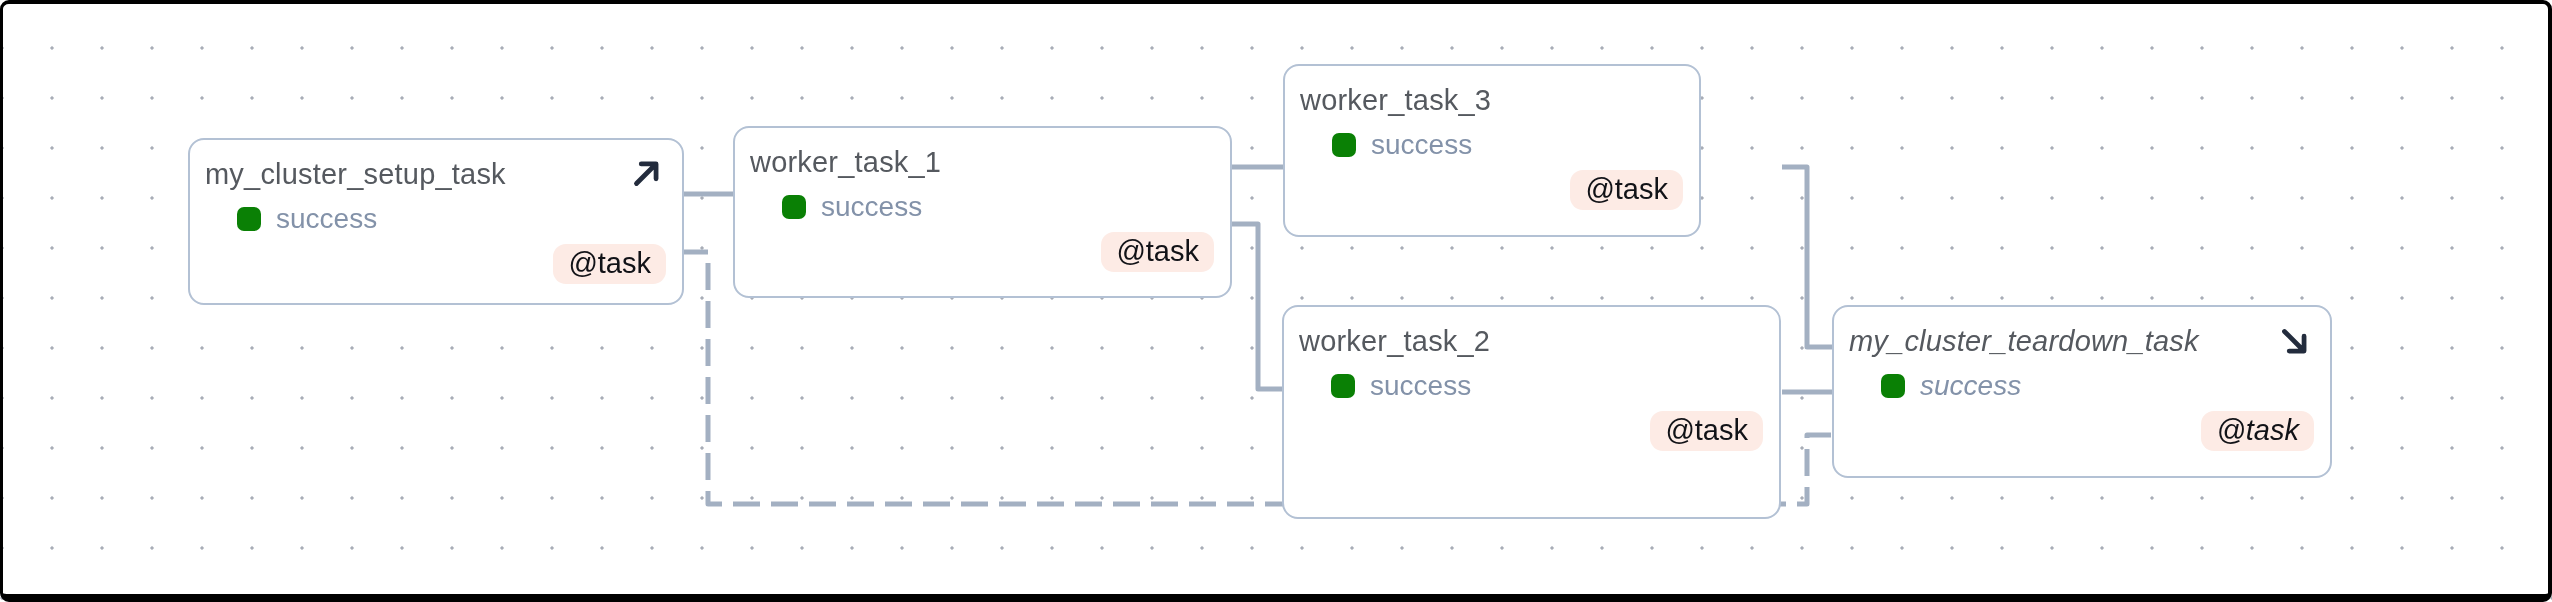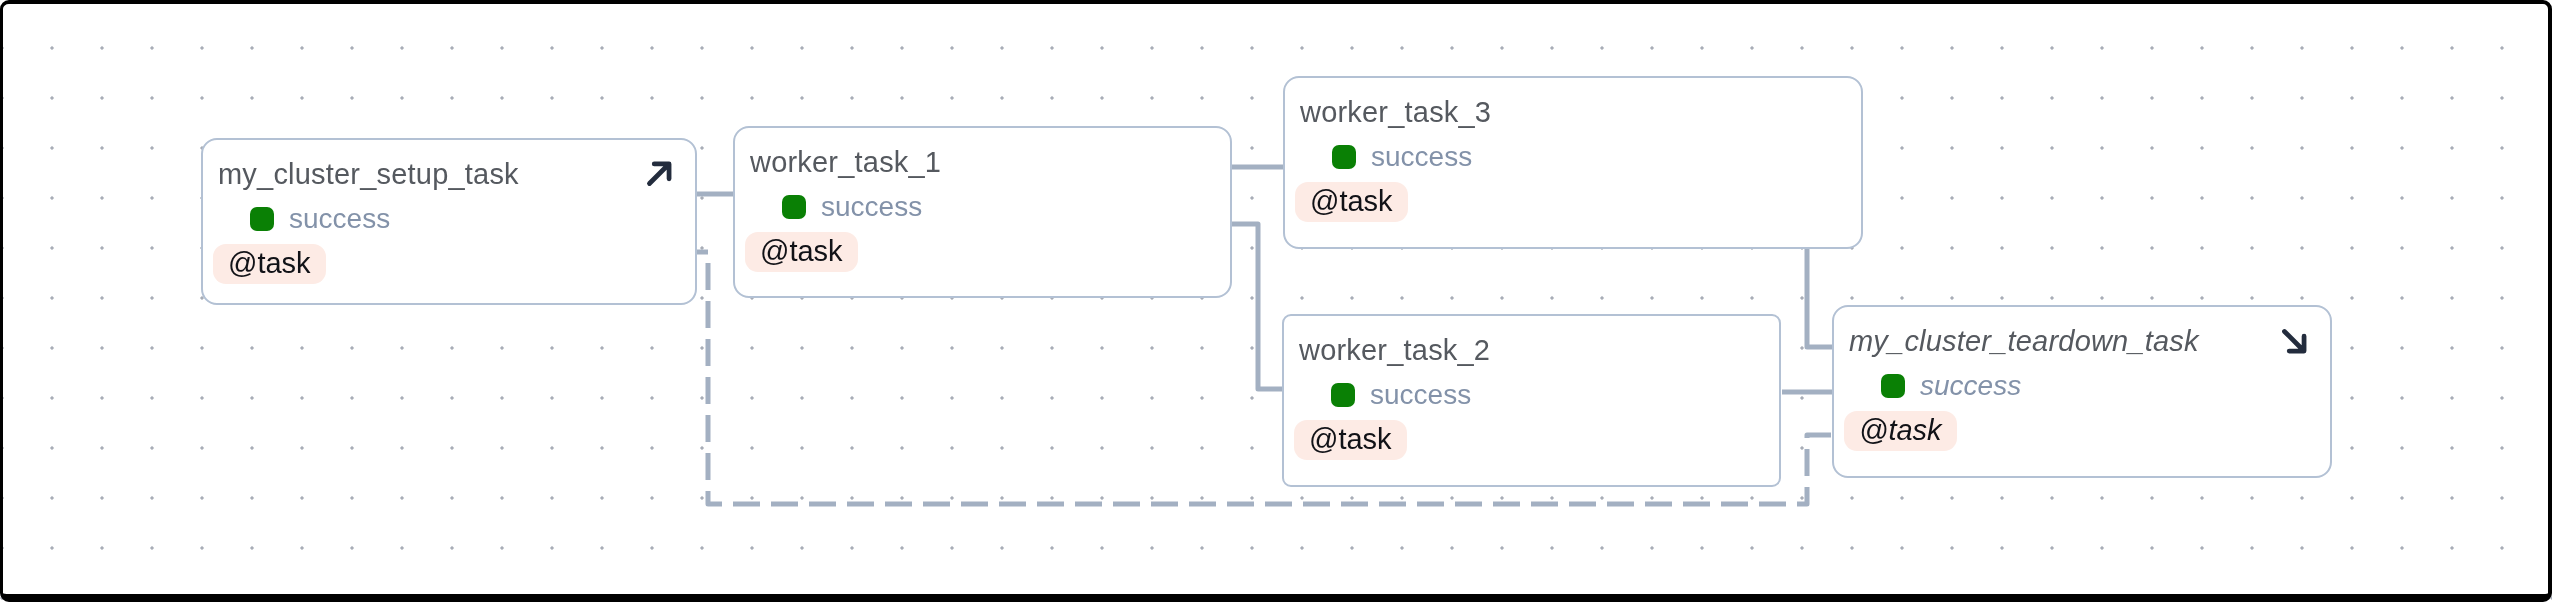--- a/index.html
+++ b/index.html
@@ -35,24 +35,24 @@
 
   .node {
     position: absolute;
     background: #ffffff;
     border: 2.5px solid #b3c1d4;
     border-radius: 16px;
     box-sizing: border-box;
     padding: 16px 16px 0 15px;
     z-index: 2;
   }
-  .node-setup    { left: 201px;  top: 138px; width: 496px; height: 167px; }
+  .node-setup    { left: 188px;  top: 138px; width: 496px; height: 167px; }
   .node-w1       { left: 733px;  top: 110px; width: 499px; height: 172px; margin-top: 16px; }
-  .node-w3       { left: 1283px; top: 76px;  width: 580px; height: 173px; }
-  .node-w2       { left: 1282px; top: 314px; width: 499px; height: 173px; border-radius: 9px; }
+  .node-w3       { left: 1283px; top: 64px;  width: 418px; height: 173px; }
+  .node-w2       { left: 1282px; top: 305px; width: 499px; height: 214px; }
   .node-teardown { left: 1832px; top: 305px; width: 500px; height: 173px; font-style: italic; }
 
   .node-header {
     display: flex;
     justify-content: space-between;
     align-items: flex-start;
     height: 38px;
     margin-bottom: 10px;
   }
   .node-title {
@@ -83,21 +83,21 @@
     border-radius: 7px;
     background: #0a8005;
     margin-right: 15px;
   }
   .status-text {
     font-size: 28px;
     color: #8392a9;
     line-height: 30px;
   }
 
-  .node-badge-row { height: 40px; }
+  .node-badge-row { height: 40px; text-align: right; }
   .task-badge {
     display: inline-block;
     background: #fdebe5;
     color: #111217;
     font-size: 29px;
     line-height: 33px;
     padding: 3px 15px 4px 15px;
     border-radius: 13px;
     margin-left: -5px;
   }

